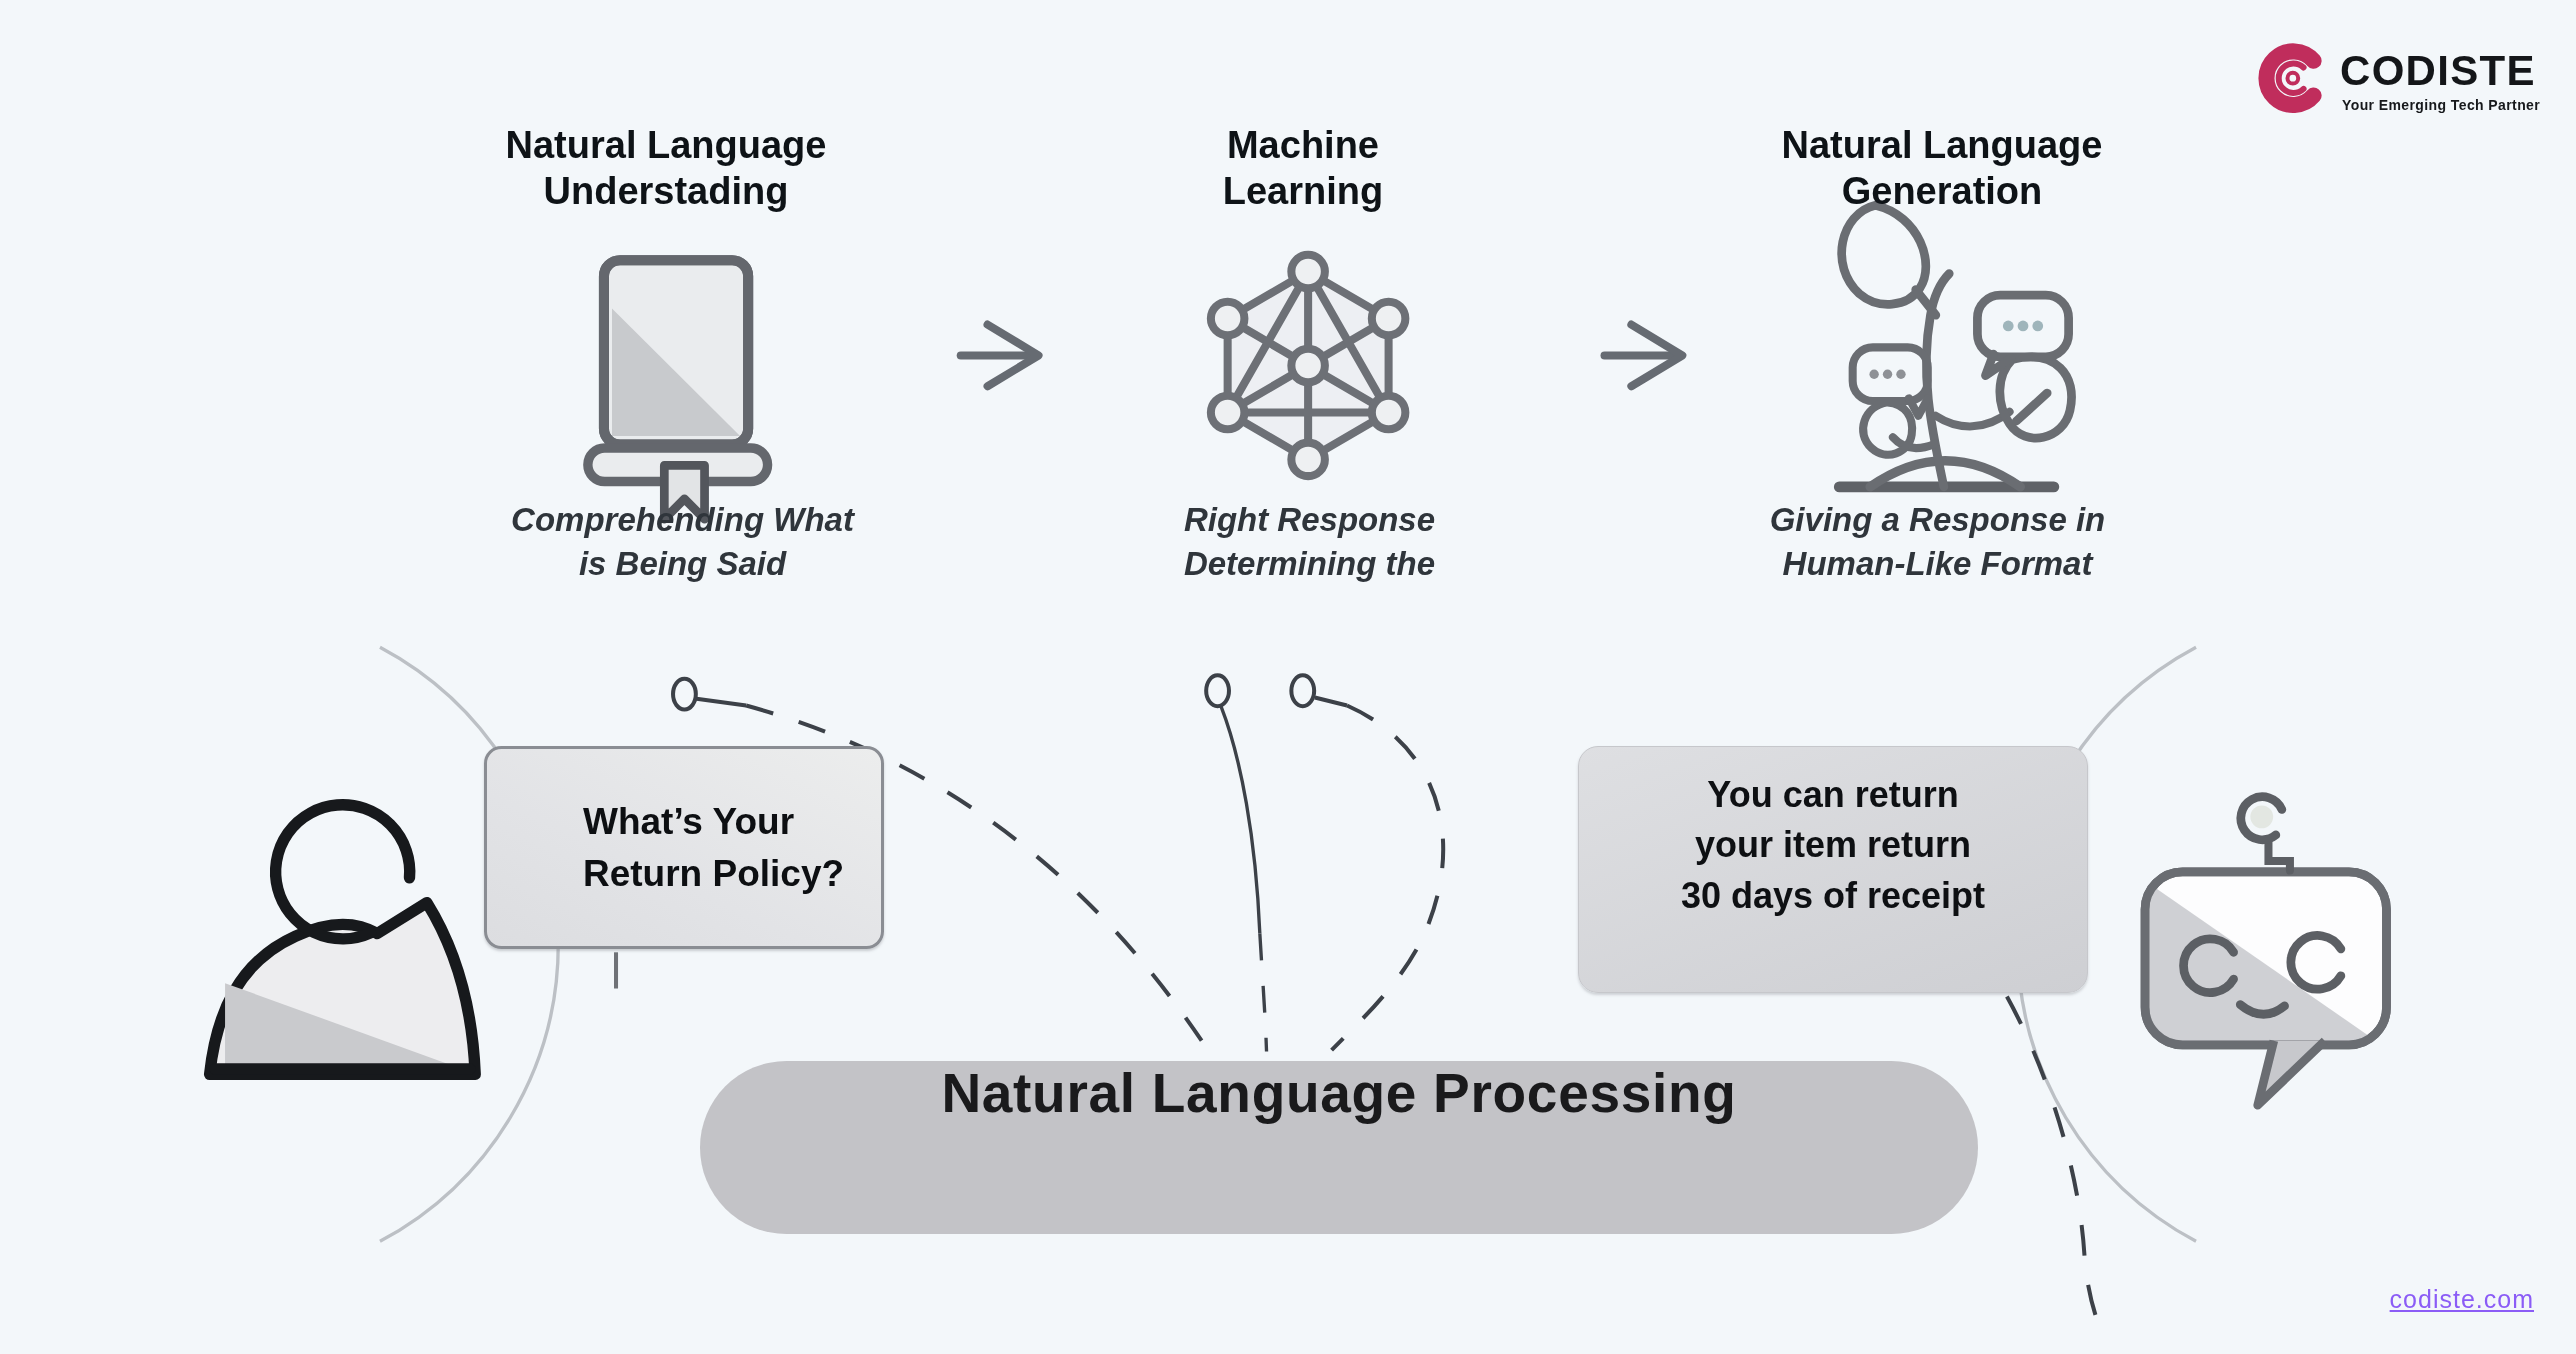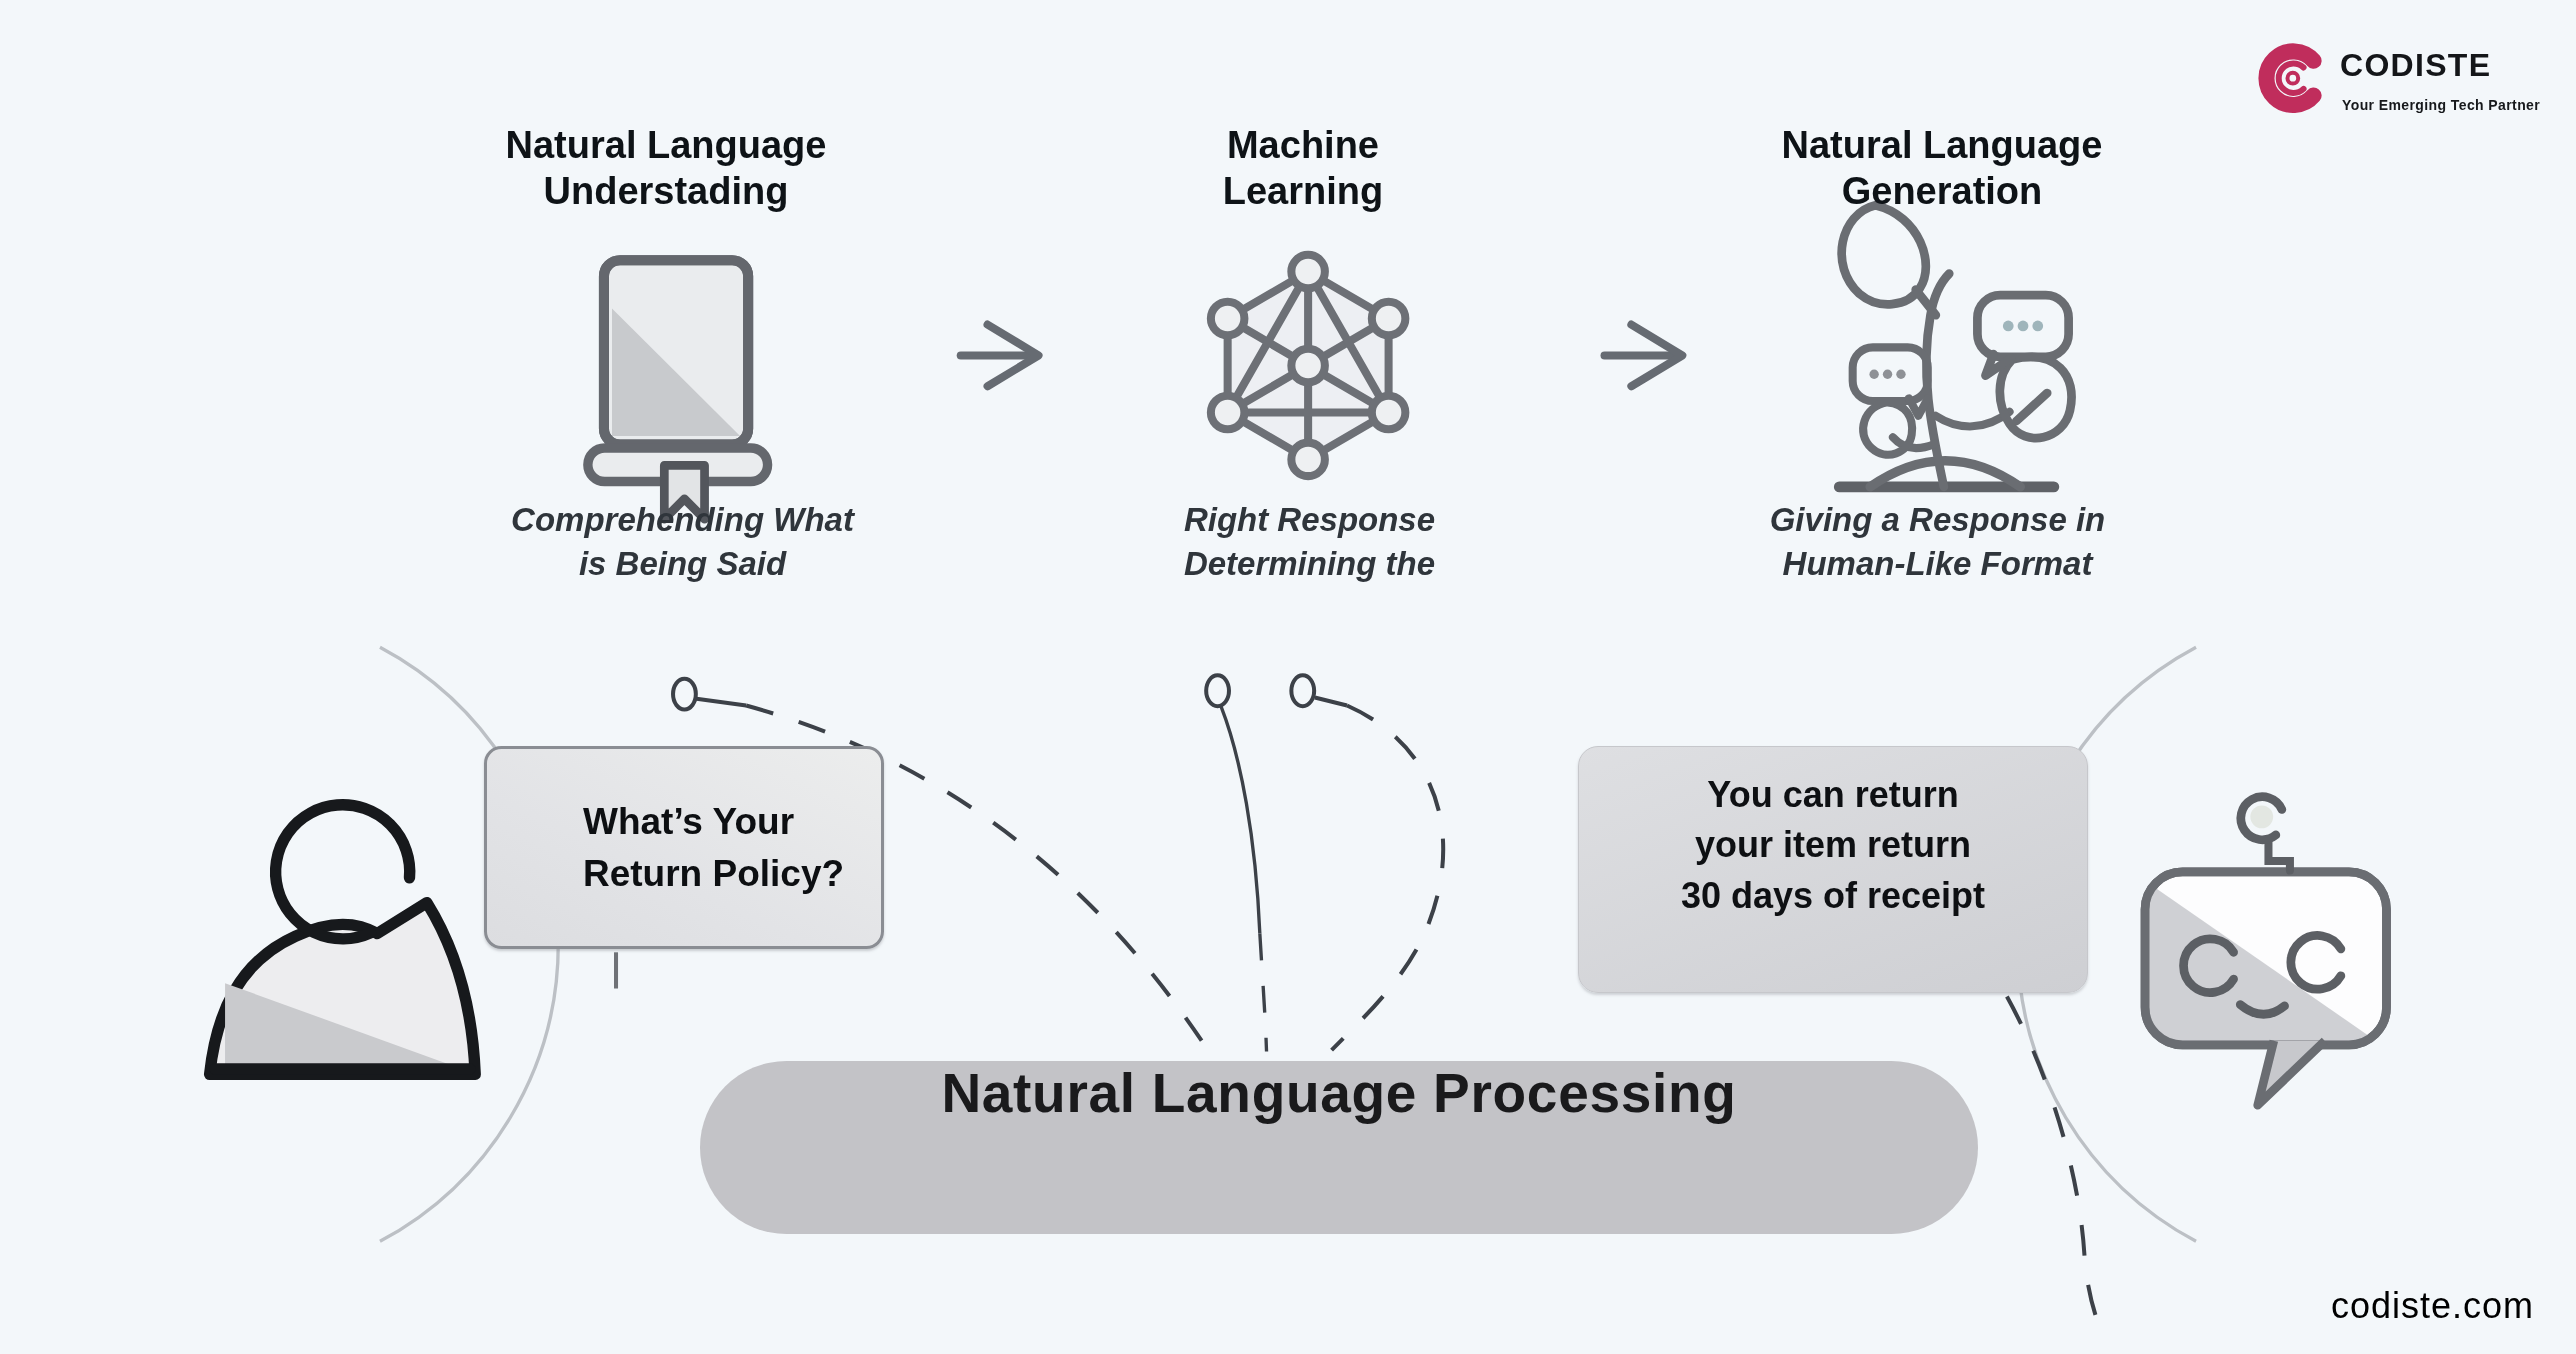--- a/index.html
+++ b/index.html
@@ -9,21 +9,21 @@
     font-family:"Liberation Sans", sans-serif;
     position:relative;overflow:hidden;
   }
   .stage{position:absolute;inset:0;width:2576px;height:1354px;}
   svg.layer{position:absolute;left:0;top:0;z-index:1;}
   .html-layer{position:absolute;inset:0;z-index:2;}
 
   
   .logo{position:absolute;left:2254px;top:35px;width:295px;height:87px;}
   .logo-mark{position:absolute;left:0;top:2.7px;width:79px;height:79px;}
-  .logo-brand{position:absolute;left:86px;top:12px;font-size:32px;font-weight:700;
+  .logo-brand{position:absolute;left:86px;top:12px;font-size:42px;font-weight:700;
     letter-spacing:1.3px;color:#141619;}
   .logo-tagline{position:absolute;left:88px;top:62px;font-size:14px;font-weight:700;
     letter-spacing:0.4px;color:#17191c;white-space:nowrap;}
 
   
   .col-title{position:absolute;width:510px;top:122px;text-align:center;
     font-size:38px;line-height:1.22;font-weight:700;color:#0e1317;}
   .col-title.c1{left:411px;} .col-title.c2{left:1048px;} .col-title.c3{left:1687px;}
 
   
@@ -45,22 +45,22 @@
     box-shadow:0 2px 2.7px rgba(120,124,130,.3);}
   .bubble-bot .txt{margin-top:23px;font-size:36px;line-height:1.4;font-weight:700;color:#0e1013;}
   .bubble-line{display:block;}
 
   
   .pill{position:absolute;left:700px;top:1061px;width:1278px;height:173px;
     border-radius:87px;background:#c3c3c7;display:flex;align-items:flex-start;justify-content:center;}
   .pill .label{font-size:55px;font-weight:700;letter-spacing:0.7px;color:#1a1a1c;}
 
   
-  .footer-site{position:absolute;right:42px;top:1285px;font-size:36px;font-weight:400;
-    letter-spacing:1px;color:#000000;}
+  .footer-site{position:absolute;right:42px;top:1285px;font-size:25px;font-weight:400;
+    letter-spacing:1px;color:#8b5cf6;text-decoration:underline;}
 </style>
 </head>
 <body>
 
 <div class="stage">
 
 <svg class="layer" width="2576" height="1354" viewBox="0 0 3840 2019">
 
   <path d="M 566 965 A 502 502 0 0 1 566 1851" fill="none" stroke="#bcc0c5" stroke-width="5"></path>
   <path d="M 3274 965 A 502 502 0 0 0 3274 1851" fill="none" stroke="#bcc0c5" stroke-width="5"></path>

